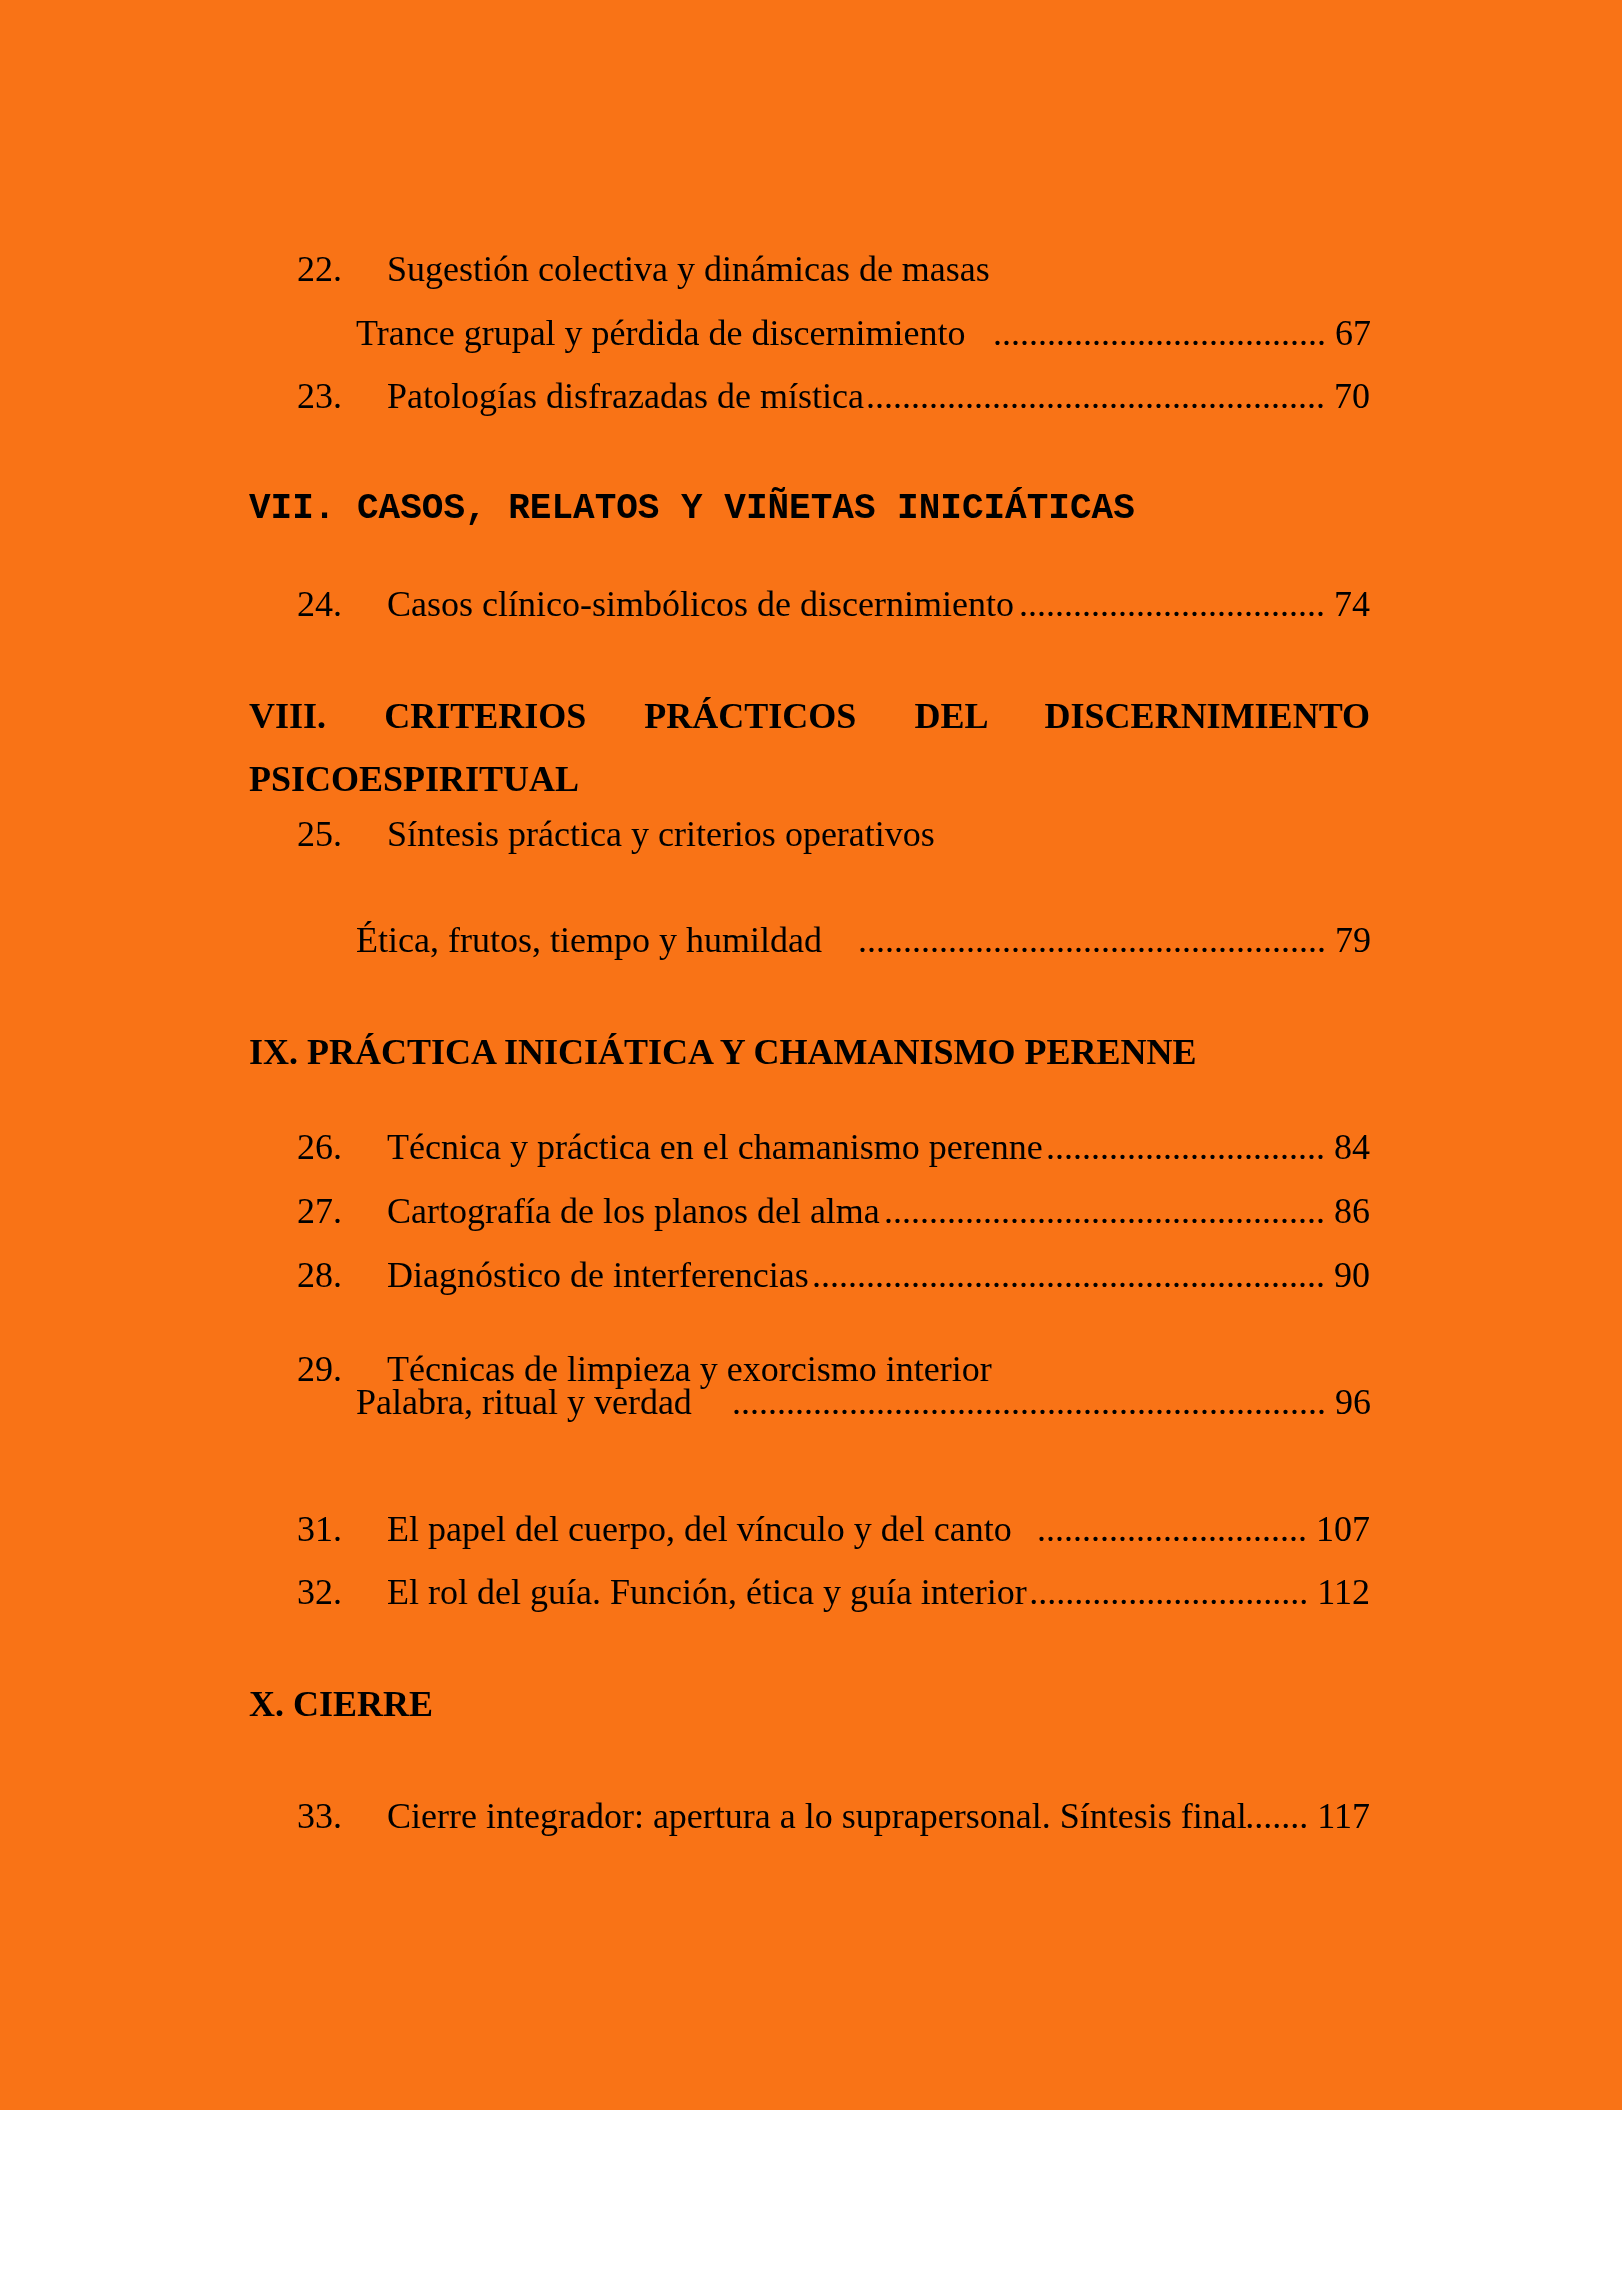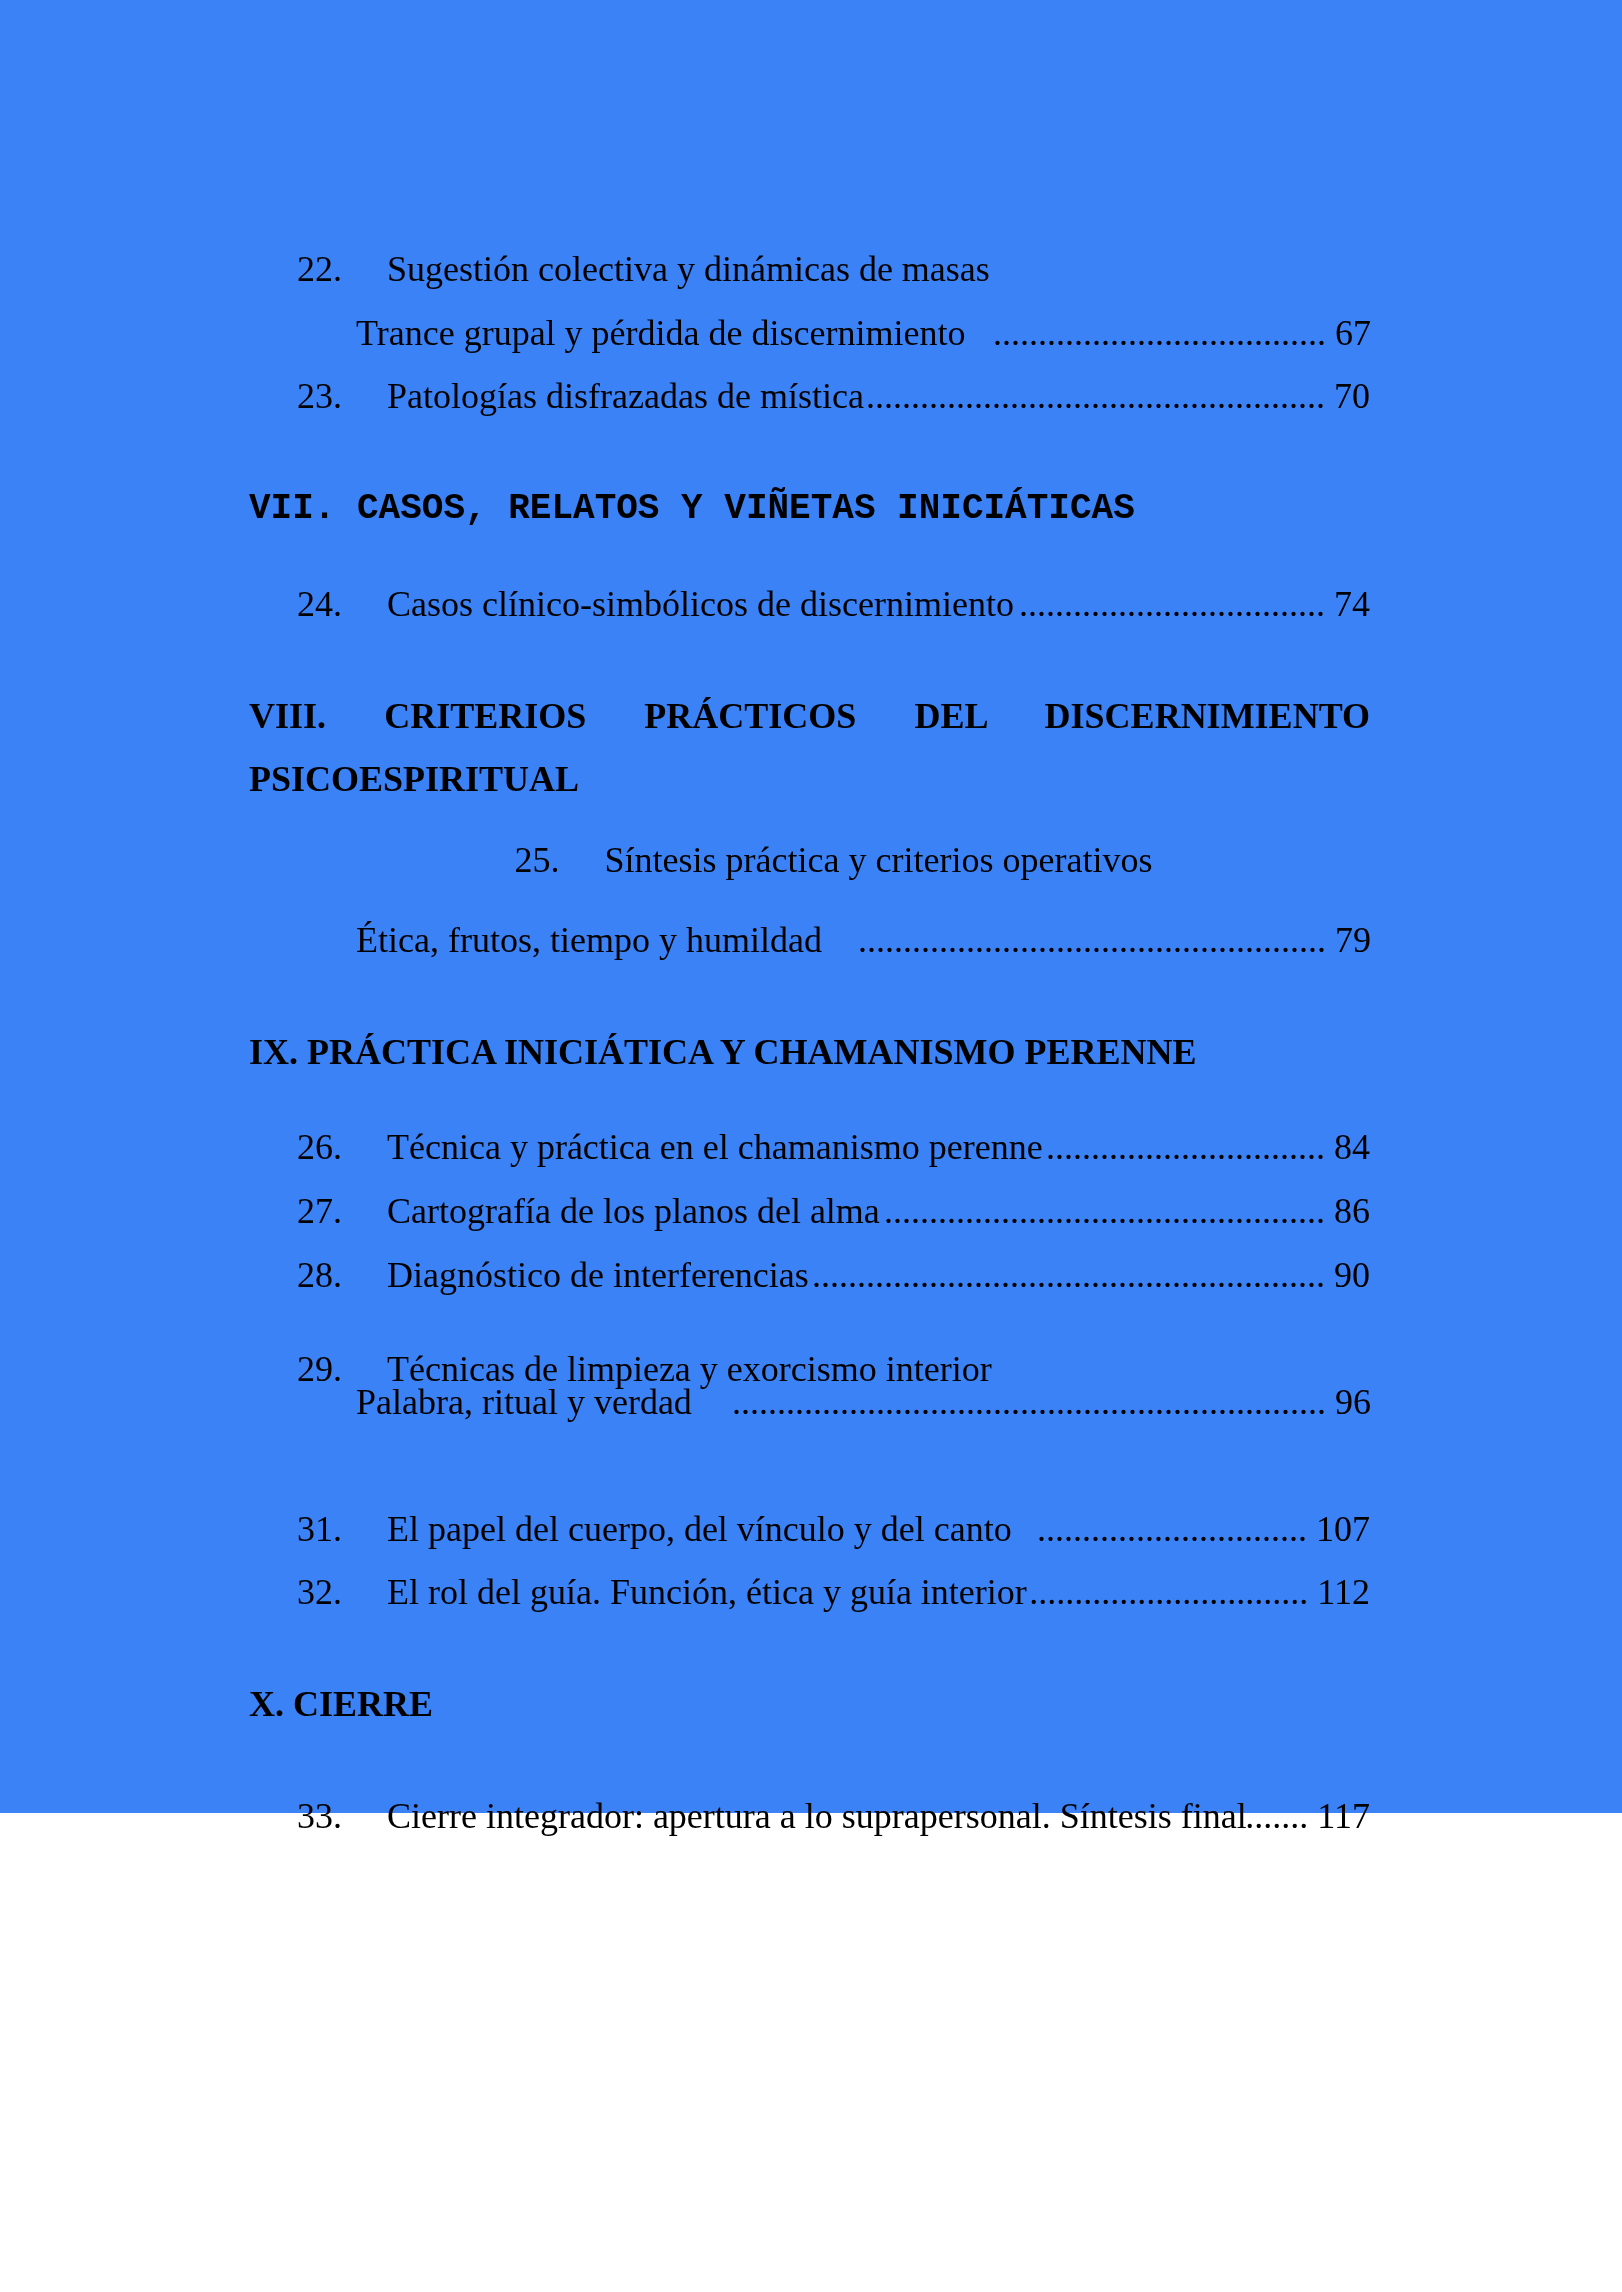--- a/index.html
+++ b/index.html
@@ -13,22 +13,22 @@
       position: relative;
       overflow: hidden;
       color: #000000;
       font-family: "Liberation Serif", "DejaVu Serif", serif;
     }
     .page {
       position: absolute;
       left: 0;
       top: 0;
       width: 1623px;
-      height: 1813px;
-      background: #3b82f6;
+      height: 2110px;
+      background: #f97316;
     }
     .line {
       position: absolute;
       white-space: nowrap;
       font-size: 36px;
       line-height: 36px;
       height: 37px;
     }
     .heading {
       left: 249px;
@@ -106,21 +106,21 @@
   <div class="line entry" style="top:586px;">
     <span class="num">24.</span>
     <span class="title">Casos clínico-simbólicos de discernimiento</span>
     <span class="leader">..................................</span>
     <span class="pg">74</span>
   </div>
 
   <div class="line heading justified" style="top:698px;">VIII. CRITERIOS PRÁCTICOS DEL DISCERNIMIENTO</div>
   <div class="line heading" style="top:761px;">PSICOESPIRITUAL</div>
 
-  <div class="line entry nopage" style="top:842px;justify-content:center;">
+  <div class="line entry nopage" style="top:816px;">
     <span class="num">25.</span>
     <span class="title">Síntesis práctica y criterios operativos</span>
   </div>
   <div class="line cont" style="top:921px;">
     <span class="title">Ética, frutos, tiempo y humildad</span>
     <span class="leader">....................................................</span>
     <span class="pg">79</span>
   </div>
 
   <div class="line heading" style="top:1034px;">IX. PRÁCTICA INICIÁTICA Y CHAMANISMO PERENNE</div>

